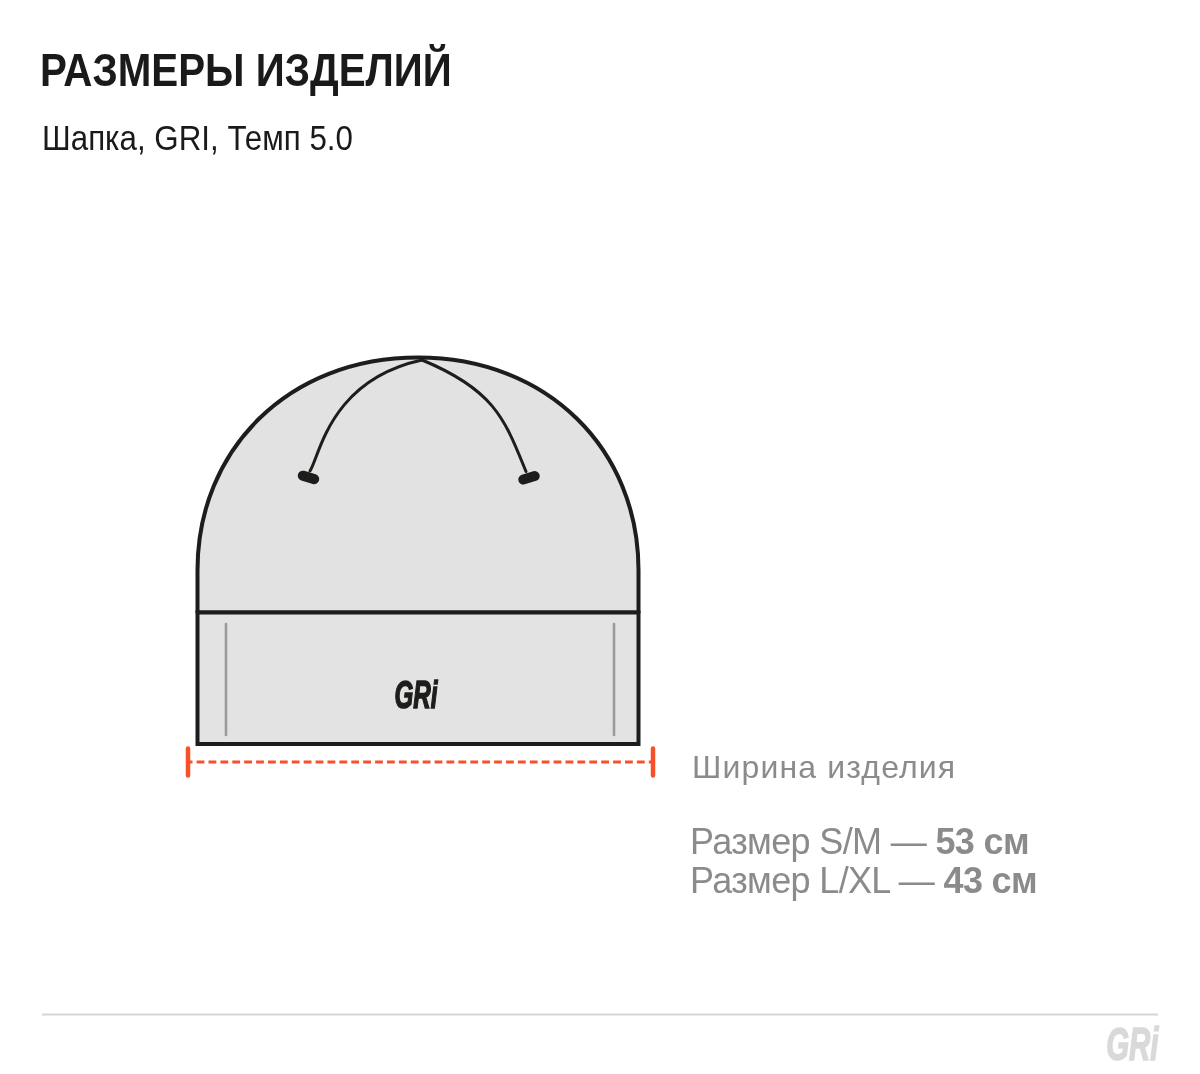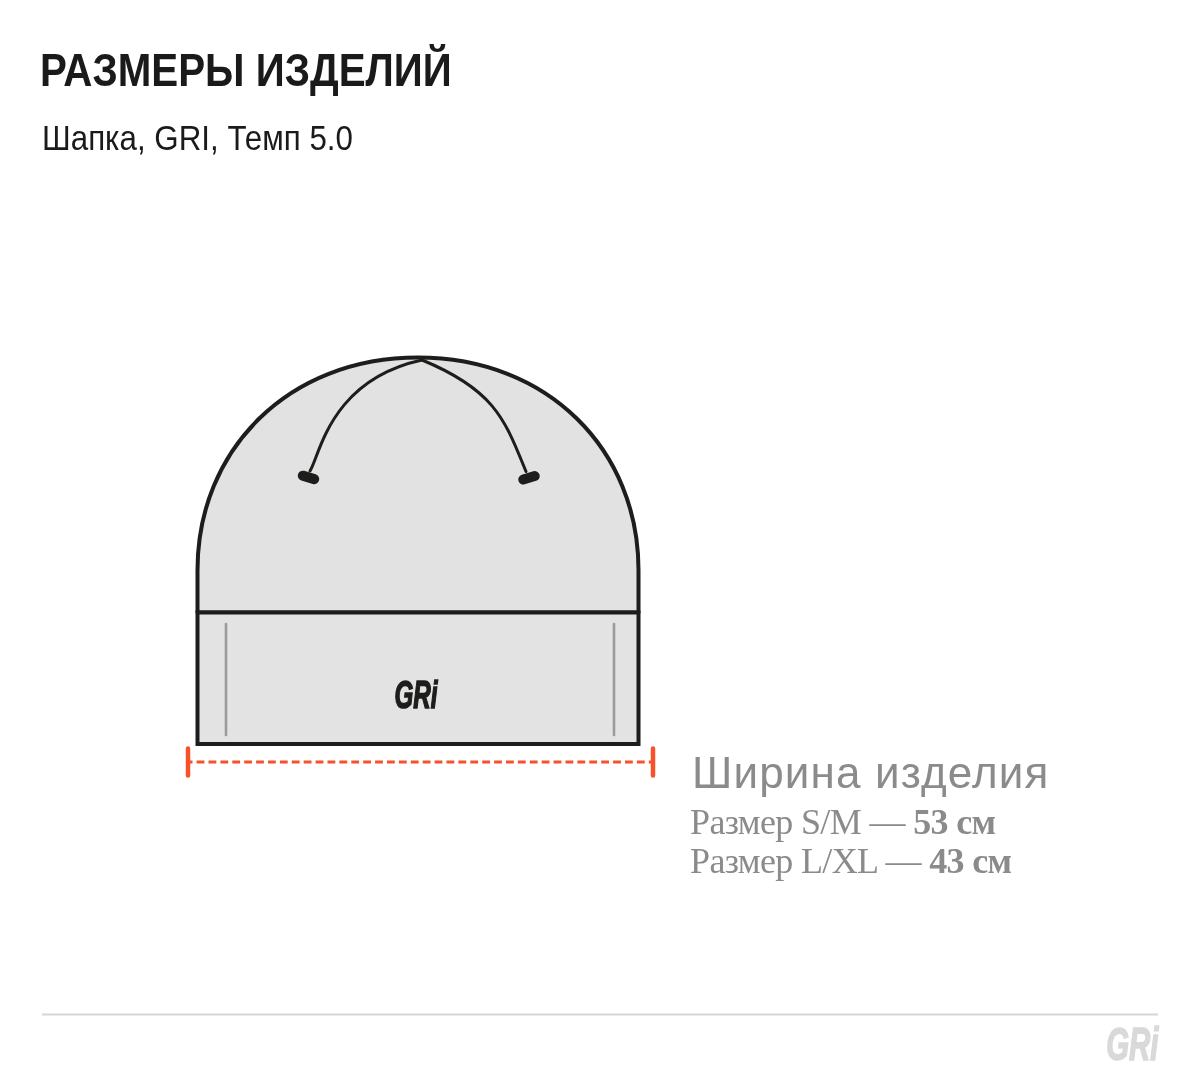--- a/index.html
+++ b/index.html
@@ -1,22 +1,22 @@
 <!DOCTYPE html>
 <html><head>
 <meta charset="utf-8">
 <style>
   html,body{margin:0;padding:0;background:#ffffff;}
   #page{position:relative;width:1200px;height:1074px;overflow:hidden;background:#ffffff;
         font-family:"Liberation Sans",sans-serif;}
   .t{position:absolute;white-space:nowrap;line-height:1;}
   #title{left:40px;top:48px;font-size:45.5px;font-weight:bold;color:#1a1a1a;transform:scaleX(0.886);transform-origin:0 0;}
   #subtitle{left:42px;top:119.5px;font-size:35px;color:#1a1a1a;transform:scaleX(0.895);transform-origin:0 0;}
-  #wlabel{left:692px;top:750.5px;font-size:44px;color:#8b8b8b;letter-spacing:1.14px;}
-  #sizes{left:690px;top:803px;font-size:36px;color:#8b8b8b;line-height:38.6px;letter-spacing:-0.64px;font-family:Liberation Serif, serif;}
+  #wlabel{left:692px;top:750.5px;font-size:32px;color:#8b8b8b;letter-spacing:1.14px;}
+  #sizes{left:690px;top:823px;font-size:36px;color:#8b8b8b;line-height:38.6px;letter-spacing:-0.64px;}
   #sizes b{font-weight:bold;}
 </style>
 </head>
 <body>
 <div id="page">
   <svg width="1200" height="1074" viewBox="0 0 1200 1074" style="position:absolute;left:0;top:0;">
 
     <path d="M197.5,612.5 L197.5,570 C197.5,450 288,357.5 418,357.5 C548,357.5 638.5,450 638.5,570 L638.5,612.5 Z" fill="#e2e2e2" stroke="#1d1d1b" stroke-width="4" stroke-linejoin="round"></path>
 
     <rect x="197.5" y="612.5" width="441" height="131.5" fill="#e3e3e3" stroke="#1d1d1b" stroke-width="4" stroke-linejoin="miter"></rect>

